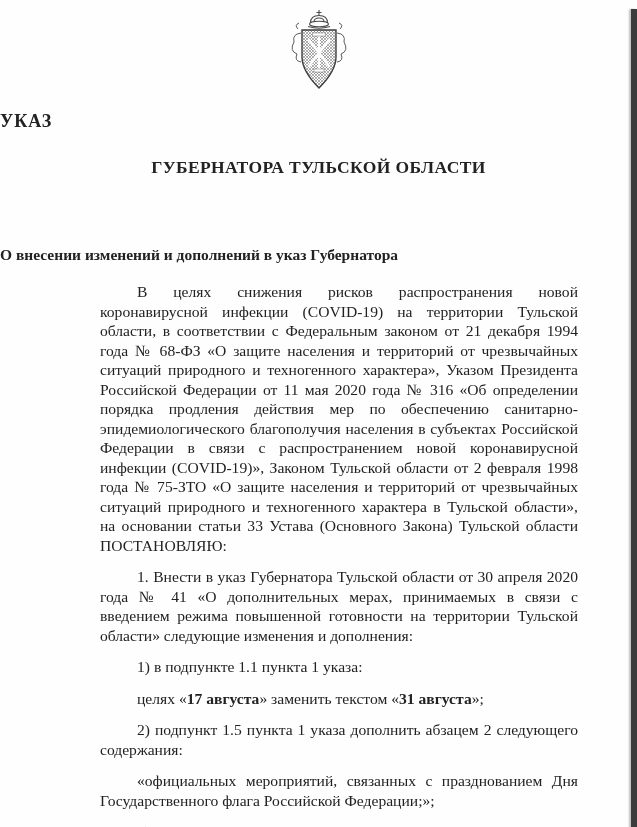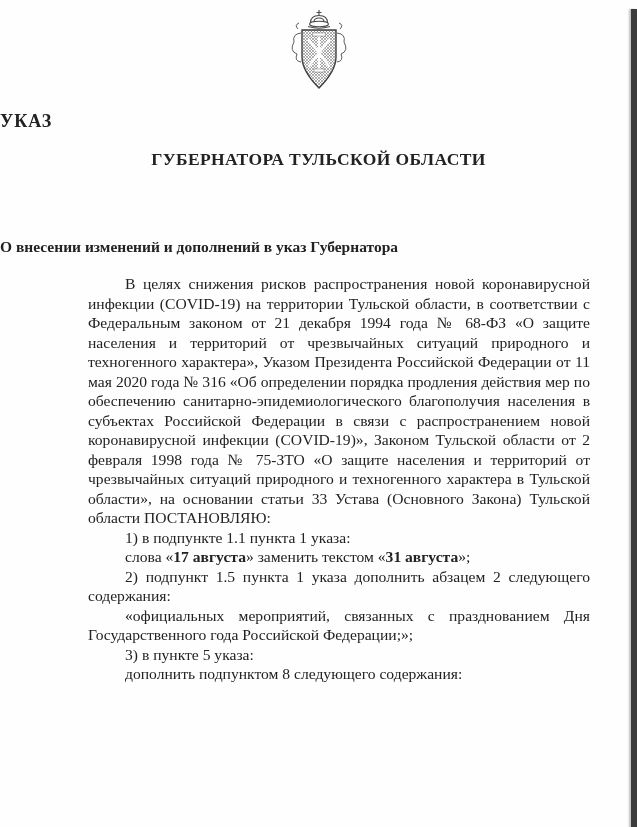--- a/index.html
+++ b/index.html
@@ -28,21 +28,21 @@
   }
 
   .decree-title {
     margin-top: 18px;
     text-align: left;
     font-weight: bold;
     font-size: 18px;
     letter-spacing: 1px;
   }
   .decree-issuer {
-    margin-top: 17px;
+    margin-top: 25px;
     text-align: center;
     font-weight: bold;
     font-size: 17.5px;
     letter-spacing: .4px;
   }
 
   .subject {
     margin-top: 67px;
     text-align: left;
     font-weight: bold;
@@ -51,21 +51,21 @@
   }
 
   .doc-body {
     margin: 17px 47px 0 88px;
     width: 502px;
     font-size: 15.6px;
     line-height: 19.5px;
     text-align: justify;
   }
   .para {
-    margin: 0;
+    margin: 12px;
     text-indent: 37px;
   }
   .para .b { font-weight: bold; }
 </style>
 </head>
 <body>
 
 <div class="page">
 
   <svg class="emblem" viewBox="0 0 66 84" aria-hidden="true">
@@ -106,23 +106,24 @@
 
   <div class="decree-title">УКАЗ</div>
   <div class="decree-issuer">ГУБЕРНАТОРА ТУЛЬСКОЙ ОБЛАСТИ</div>
 
   <div class="subject">
     <div>О внесении изменений и дополнений в указ Губернатора</div>
   </div>
 
   <div class="doc-body">
       <p class="para"><span>В целях снижения рисков распространения новой коронавирусной инфекции (COVID-19) на территории Тульской области, в соответствии с Федеральным законом от 21 декабря 1994 года № 68-ФЗ «О защите населения и территорий от чрезвычайных ситуаций природного и техногенного характера», Указом Президента Российской Федерации от 11 мая 2020 года № 316 «Об определении порядка продления действия мер по обеспечению санитарно-эпидемиологического благополучия населения в субъектах Российской Федерации в связи с распространением новой коронавирусной инфекции (COVID-19)», Законом Тульской области от 2 февраля 1998 года № 75-ЗТО «О защите населения и территорий от чрезвычайных ситуаций природного и техногенного характера в Тульской области», на основании статьи 33 Устава (Основного Закона) Тульской области ПОСТАНОВЛЯЮ:</span></p>
+      <p class="para"><span>1. Внести в указ Губернатора Тульской области от 30 апреля 2020 года № 41 «О дополнительных мерах, принимаемых в связи с введением режима повышенной готовности на территории Тульской области» следующие изменения и дополнения:</span></p>
       <p class="para"><span>1) в подпункте 1.1 пункта 1 указа:</span></p>
-      <p class="para"><span>слова «</span><span class="b">17 августа</span><span>» заменить текстом «</span><span class="b">31 августа</span><span>»;</span></p>
+      <p class="para"><span>целях «</span><span class="b">17 августа</span><span>» заменить текстом «</span><span class="b">31 августа</span><span>»;</span></p>
       <p class="para"><span>2) подпункт 1.5 пункта 1 указа дополнить абзацем 2 следующего содержания:</span></p>
-      <p class="para"><span>«официальных мероприятий, связанных с празднованием Дня Государственного года Российской Федерации;»;</span></p>
+      <p class="para"><span>«официальных мероприятий, связанных с празднованием Дня Государственного флага Российской Федерации;»;</span></p>
       <p class="para"><span>3) в пункте 5 указа:</span></p>
       <p class="para"><span>дополнить подпунктом 8 следующего содержания:</span></p>
     </div>
 
   <div class="scan-edge-right"></div>
 
 </div>
 
 </body></html>

